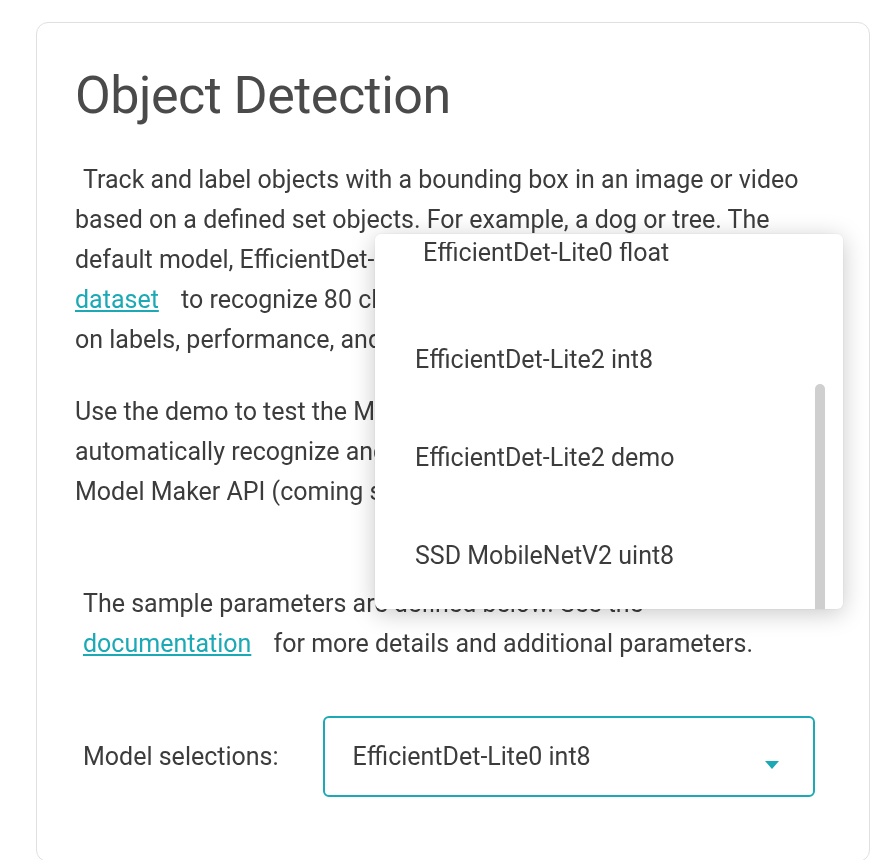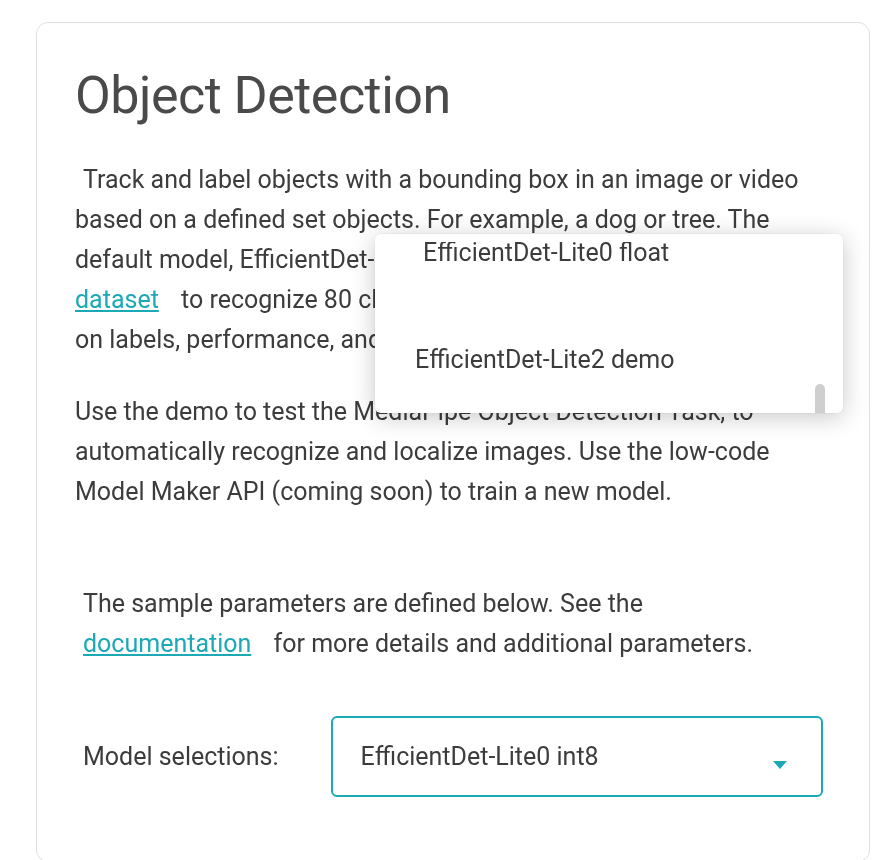--- a/index.html
+++ b/index.html
@@ -46,21 +46,21 @@
     .para2 {
       margin-top: 8px;
       margin-bottom: 72px;
     }
     .para3 {
       margin-bottom: 36px;
     }
     .form-row {
       display: flex;
       align-items: center;
-      gap: 28px;
+      gap: 20px;
     }
     .form-label {
       font-size: 25px;
       color: #3c3c3c;
       font-weight: 400;
     }
     .select-wrap {
       position: relative;
       width: 492px;
     }
@@ -158,16 +158,18 @@
     </div>
   </div>
 </div>
 
 <div class="dropdown-panel">
   <div class="dropdown-scroll" id="dropdown-list">
 
     <div class="dropdown-item partial-top">
         <span>EfficientDet-Lite0 float</span>
       </div>
+      <div class="dropdown-item">EfficientDet-Lite2 int8</div>
       <div class="dropdown-item">EfficientDet-Lite2 demo</div>
+      <div class="dropdown-item">SSD MobileNetV2 uint8</div>
       <div class="scrollbar-track"></div>
   </div>
 </div>
 
 </body></html>

